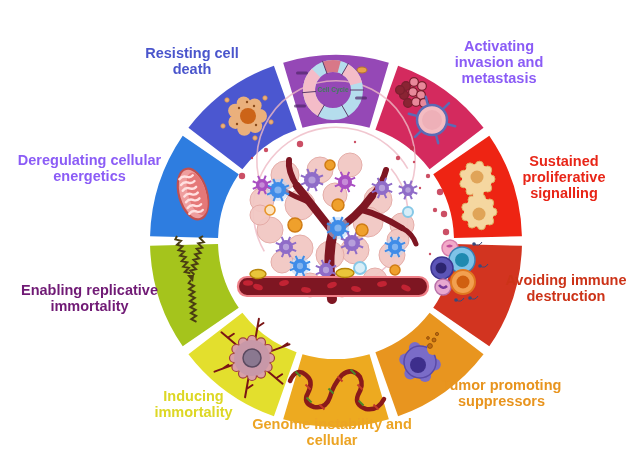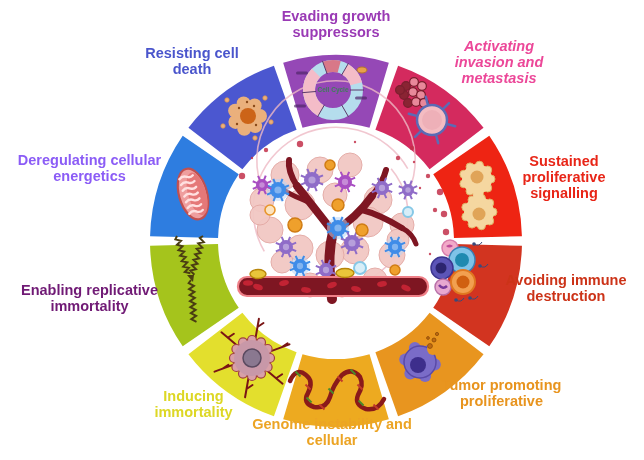--- a/index.html
+++ b/index.html
@@ -385,23 +385,22 @@
         <circle cx="-24" cy="10" r="2.2" fill="#eab07c" stroke="#d89050" stroke-width="0.8"></circle>
         <circle cx="8" cy="22" r="2.2" fill="#eab07c" stroke="#d89050" stroke-width="0.8"></circle>
         <circle cx="-8" cy="-8" r="1.2" fill="#8a4a1a"></circle>
         <circle cx="7" cy="-10" r="1.2" fill="#8a4a1a"></circle>
         <circle cx="-10" cy="8" r="1.2" fill="#8a4a1a"></circle>
         <circle cx="9" cy="9" r="1.2" fill="#8a4a1a"></circle>
         <circle cx="0" cy="-14" r="1.2" fill="#8a4a1a"></circle>
       </g>
     </svg>
 
-  <div class="lbl" style="left: 251px; top: 8px; width: 170px; color: rgb(154, 58, 181);">Evading growth suppressors</div>
-  <div class="lbl" style="left: 439px; top: 38px; width: 120px; color: #ec4899; font-style: italic;">Activating invasion and metastasis</div>
+  <div class="lbl" style="left: 439px; top: 38px; width: 120px; color: #8b5cf6;">Activating invasion and metastasis</div>
   <div class="lbl" style="left: 491px; top: 272px; width: 150px; color: rgb(204, 51, 24);">Avoiding immune destruction</div>
   <div class="lbl" style="left: 509px; top: 153px; width: 110px; color: rgb(232, 37, 23);">Sustained proliferative signalling</div>
-  <div class="lbl" style="left: 424px; top: 377px; width: 155px; color: rgb(232, 148, 30);">Tumor promoting proliferative</div>
+  <div class="lbl" style="left: 424px; top: 377px; width: 155px; color: rgb(232, 148, 30);">Tumor promoting suppressors</div>
   <div class="lbl" style="left: 247px; top: 416px; width: 170px; color: rgb(236, 164, 36);">Genome instability and cellular</div>
   <div class="lbl" style="left: 131px; top: 388px; width: 125px; color: rgb(221, 215, 37);">Inducing immortality</div>
   <div class="lbl" style="left: 2px; top: 282px; width: 175px; color: #701a75;">Enabling replicative immortality</div>
   <div class="lbl" style="left: 2px; top: 152px; width: 175px; color: #8b5cf6;">Deregulating cellular energetics</div>
   <div class="lbl" style="left: 127px; top: 45px; width: 130px; color: rgb(74, 85, 204);">Resisting cell death</div>
 </div>
 
 </body></html>

